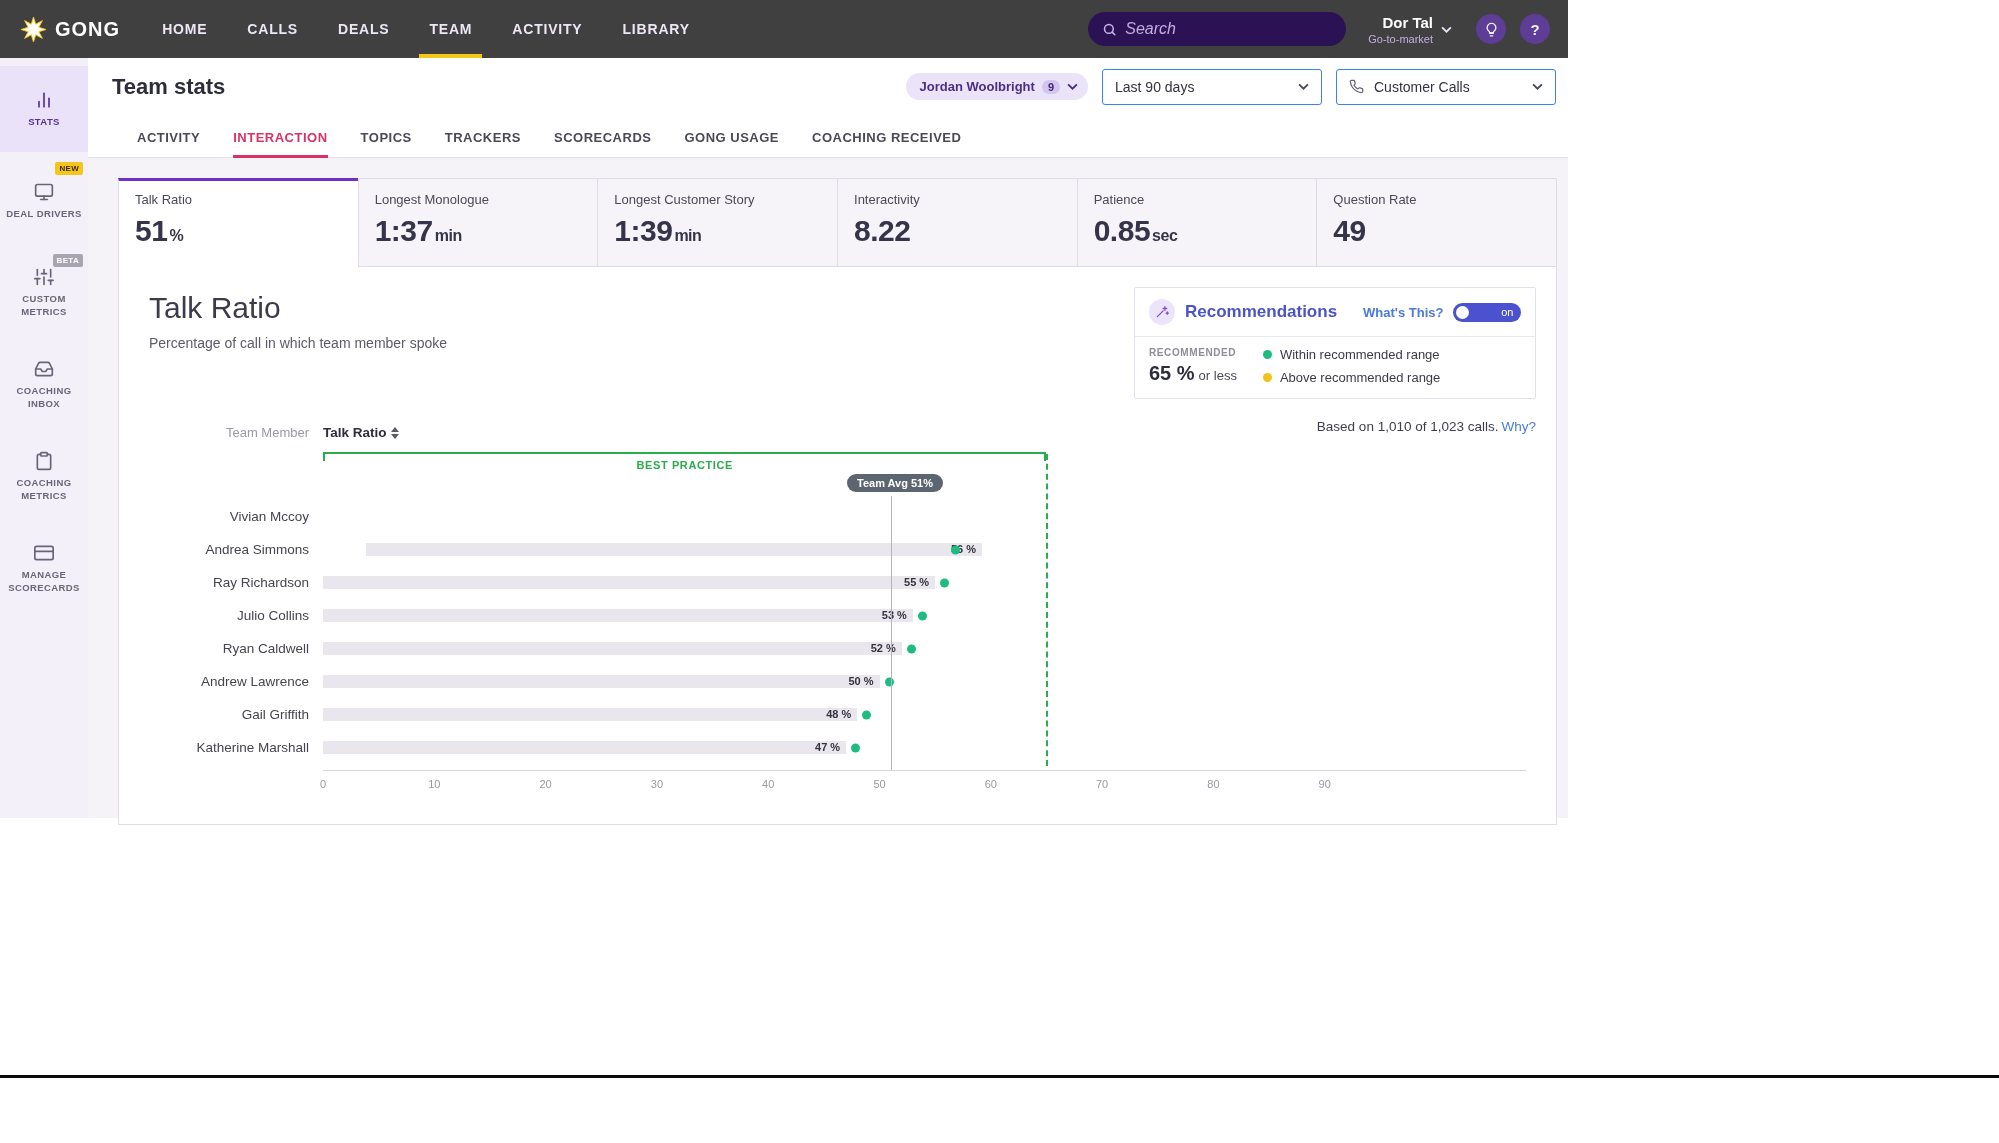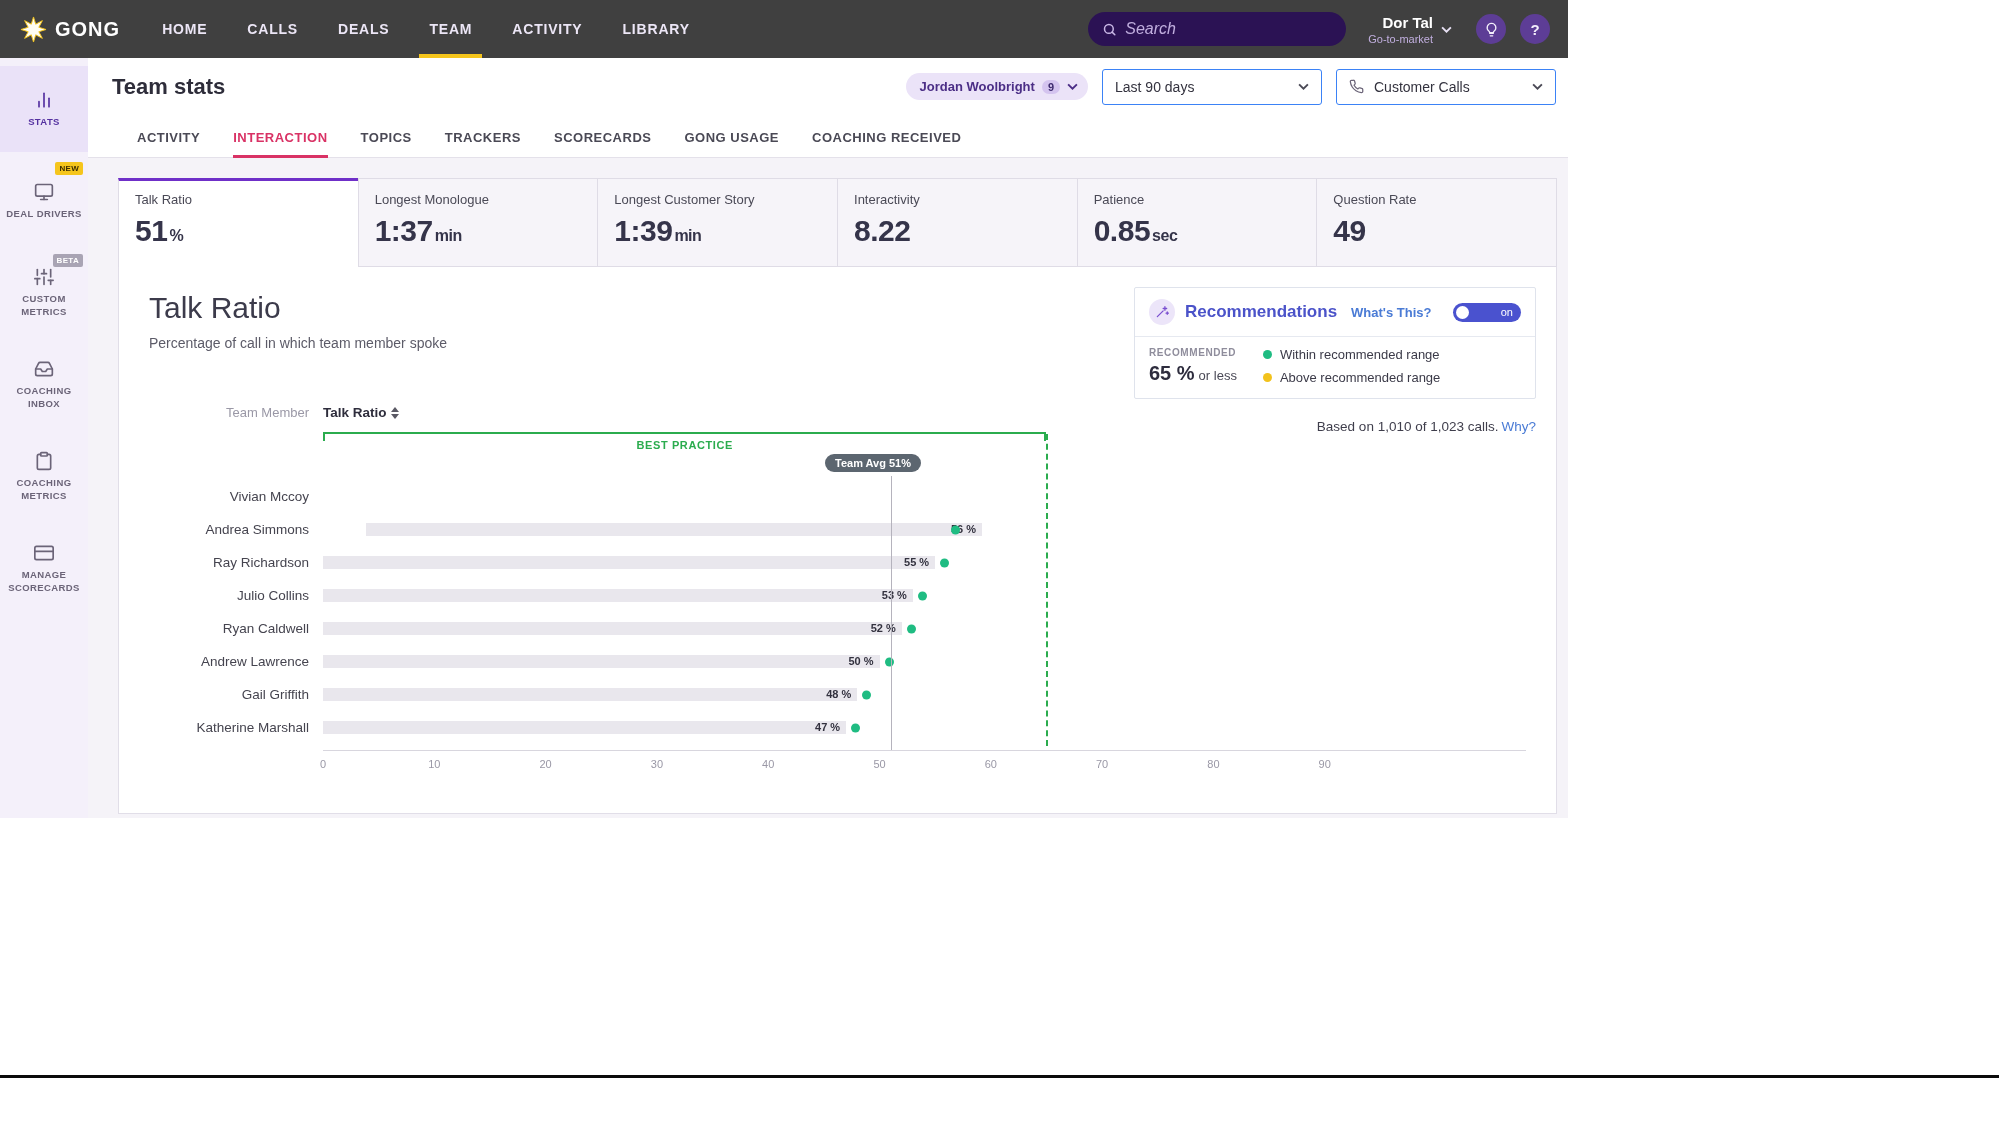--- a/index.html
+++ b/index.html
@@ -62,37 +62,37 @@
 
 
 .panel { position:relative; background:#fff; border:1px solid #e1dee8; min-height:548px; padding:24px 30px; }
 .panel-title { font-size:30px; font-weight:400; color:#3c3b4b; }
 .panel-sub { margin-top:10px; font-size:14px; color:#5c5b68; }
 
 .rec-box { position:absolute; top:20px; right:20px; width:402px; border:1px solid #dfe3ec; border-radius:2px; background:#fff; }
 .rec-top { display:flex; align-items:center; gap:10px; padding:11px 14px; }
 .wand-circle { width:26px; height:26px; border-radius:50%; background:#ece5f9; color:#7a4fd0; display:flex; align-items:center; justify-content:center; flex-shrink:0; }
 .rec-title { font-size:17px; font-weight:700; color:#4b53c9; }
-.rec-link { font-size:13px; font-weight:600; color:#4a7bd5; margin-left:4px; cursor:pointer; white-space:nowrap; }
+.rec-link { font-size:13px; font-weight:600; color:#4a7bd5; margin-left:16px; cursor:pointer; white-space:nowrap; }
 .toggle-wrap { margin-left:auto; display:flex; align-items:center; cursor:pointer; }
 .toggle { width:68px; height:19px; border-radius:10px; background:#4a52cf; position:relative; }
 .toggle-knob { position:absolute; left:3px; top:3px; width:13px; height:13px; border-radius:50%; background:#fff; }
 .toggle-text { position:absolute; right:8px; top:3px; color:#fff; font-size:11px; line-height:13px; }
 .rec-bottom { border-top:1px solid #e6e9f0; display:flex; gap:26px; padding:10px 14px 13px; }
 .rec-lab { font-size:10px; font-weight:700; color:#8f8d9c; letter-spacing:.6px; }
 .rec-val { margin-top:4px; font-size:20px; font-weight:800; color:#2e2d3e; }
 .rec-qual { font-size:13px; font-weight:400; color:#4a4956; margin-left:4px; }
 .legend { display:flex; flex-direction:column; justify-content:center; gap:8px; }
 .legend-row { display:flex; align-items:center; gap:8px; font-size:13px; color:#3b3a48; }
 .ldot { width:9px; height:9px; border-radius:50%; flex-shrink:0; }
 
 .based-on { position:absolute; top:152px; right:20px; font-size:13.5px; color:#3f3e4c; }
 .why { color:#4a7bd5; cursor:pointer; margin-left:3px; }
 
-.chart-head { display:flex; align-items:center; margin-top:54px; }
+.chart-head { display:flex; align-items:center; margin-top:74px; }
 .col1 { width:174px; padding-right:14px; text-align:right; font-size:13px; color:#9a98a6; }
 .col2 { font-size:13.5px; font-weight:700; color:#2e2d3c; display:flex; align-items:center; gap:4px; cursor:pointer; }
 .sort-icon { color:#5a5964; }
 
 .chart { position:relative; height:352px; margin-top:8px; }
 .bracket { position:absolute; top:4px; height:8px; border-top:2px solid #2bac4e; }
 .bracket::before,.bracket::after { content:""; position:absolute; top:0; width:2px; height:7px; background:#2bac4e; }
 .bracket::before { left:0; } .bracket::after { right:0; }
 .bp-label { position:absolute; top:5px; left:50%; transform:translateX(-50%); font-size:11px; font-weight:700; color:#2bac4e; letter-spacing:.6px; white-space:nowrap; }
 .avg-badge { position:absolute; top:26px; transform:translateX(-50%); background:#5c6670; color:#fff; font-size:11px; font-weight:600; padding:3px 10px; border-radius:10px; white-space:nowrap; z-index:4; }
@@ -353,21 +353,21 @@
                       <polygon points="0,7 8,7 4,12" fill="currentColor"></polygon>
                     </svg>
                 </span>
               </div>
             </div>
 
             <div class="chart">
               <div class="bracket" id="bracket" style="left: 174px; width: 723.45px;">
                 <span class="bp-label">BEST PRACTICE</span>
               </div>
-              <div class="avg-badge" id="avg-badge" style="left: 724px;">Team Avg 51%</div>
+              <div class="avg-badge" id="avg-badge" style="left: 746px;">Team Avg 51%</div>
               <div class="avg-line" id="avg-line" style="left: 741.63px;"></div>
               <div class="dash-line" id="dash-line" style="left: 897.45px;"></div>
               <div class="rows" id="chart-rows">
   <div class="chart-row">
     <div class="row-label">Vivian Mccoy</div>
   </div>
 
   <div class="chart-row">
     <div class="row-label">Andrea Simmons</div>
     <div class="row-plot">

